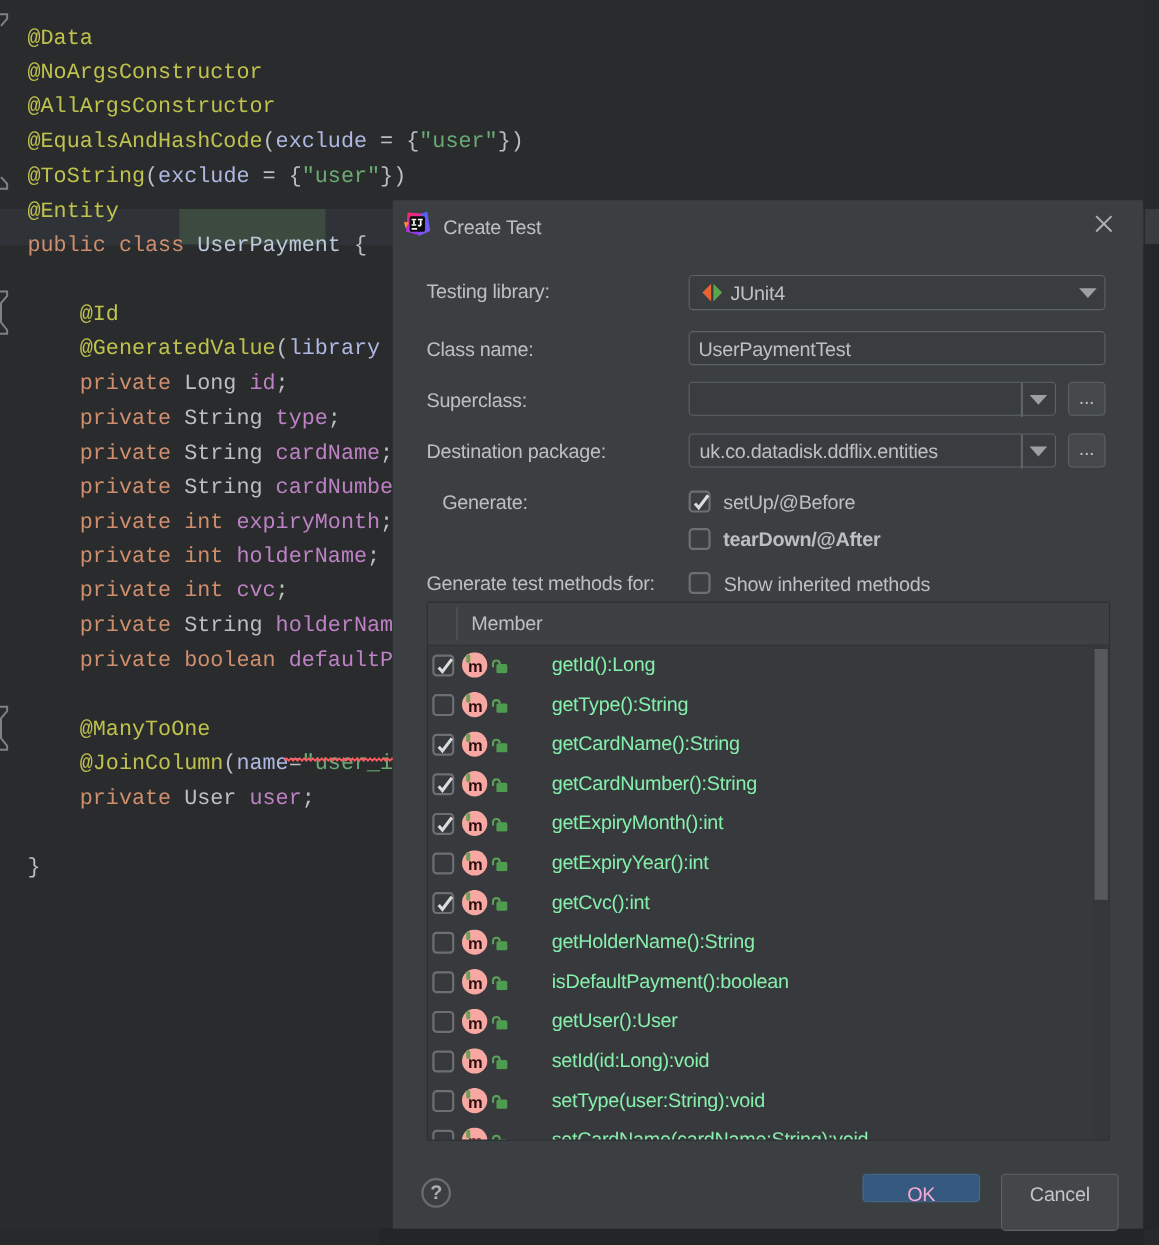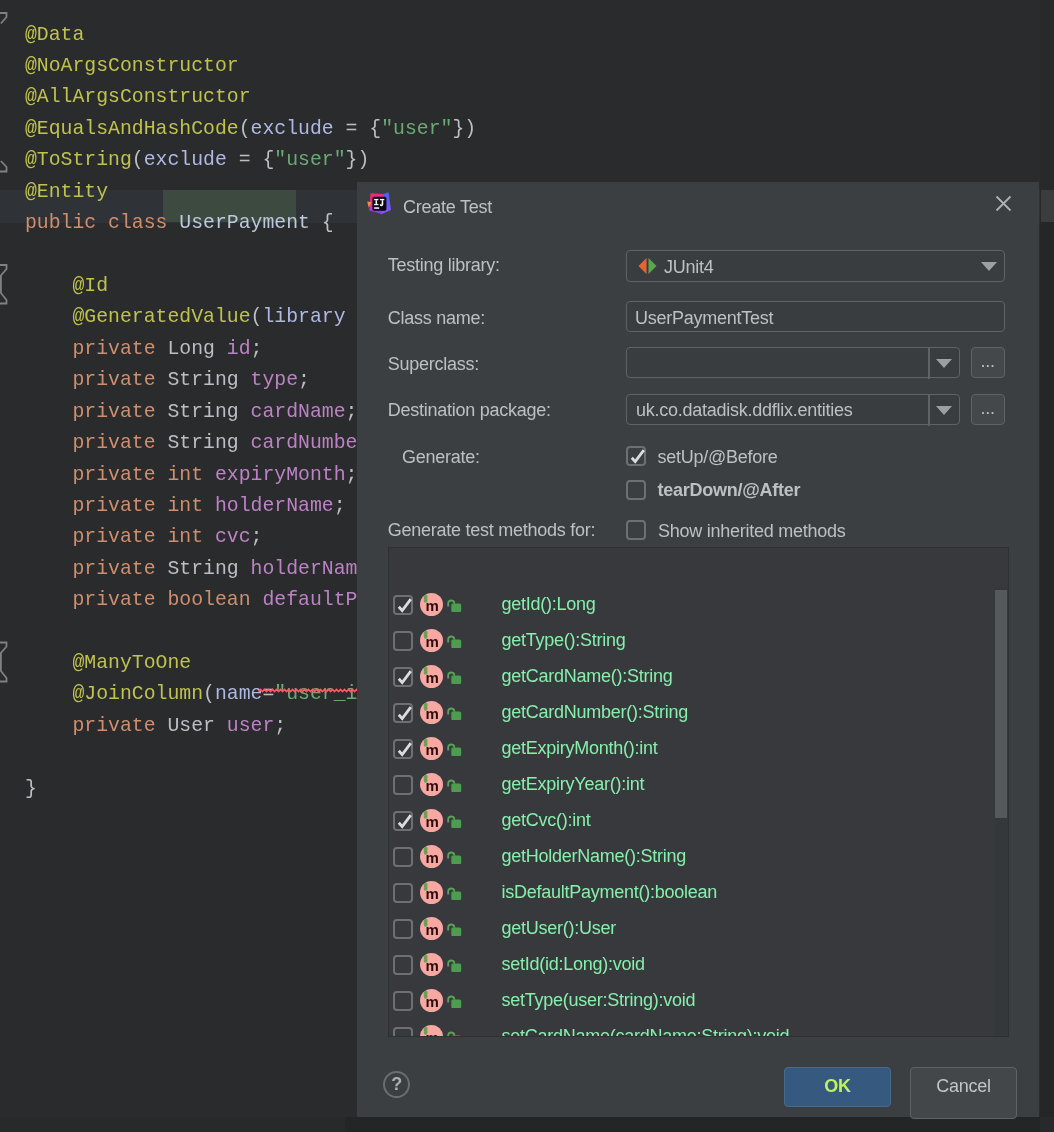--- a/index.html
+++ b/index.html
@@ -147,20 +147,24 @@
   <div class="cb" style="left:269px;top:297.5px;"></div>
   <div class="uitxt abs" style="left:300.5px;top:298px;font-weight:bold;">tearDown/@After</div>
 
   <div class="lbl" style="left:30.7px;top:338px;">Generate test methods for:</div>
   <div class="cb" style="left:269px;top:338px;"></div>
   <div class="uitxt abs" style="left:301px;top:338.5px;">Show inherited methods</div>
 
   <div class="abs" style="left:30.5px;top:365px;width:621.5px;height:489.5px;background:#37393c;
        border:1px solid #2e3133;box-sizing:border-box;overflow:hidden;">
 
+    <div class="abs" style="left:0;top:0;width:620px;height:38px;background:#3d4144;border-bottom:1px solid #2f3234;">
+      <div class="abs" style="left:26px;top:4px;width:1px;height:30px;background:#595d60;"></div>
+      <div class="uitxt abs" style="left:40px;top:9px;">Member</div>
+    </div>
 
     <div id="rows" class="abs" style="left:0;top:39px;width:620px;">
       <div class="row" style="top:0px">
           <div class="cb" style="left:4.5px;top:8px;">
             <svg width="20" height="20" style="position:absolute;left:0;top:-2px;overflow:visible">
               <polyline points="3.8,11.8 7.2,15.6 15.8,4.2" stroke="#dadcdd" stroke-width="2.8" fill="none"></polyline>
             </svg>
           </div>
           <svg style="position:absolute;left:31px;top:6px" width="40" height="24">
             <circle cx="11.5" cy="11.5" r="11.5" fill="#f7a8a2"></circle>
@@ -348,19 +352,19 @@
     </div>
 
     <div class="abs" style="left:605px;top:39px;width:15px;height:449px;background:#35383b;"></div>
     <div class="abs" style="left:606px;top:42px;width:12px;height:228px;background:#55595c;"></div>
   </div>
 
   <div class="abs" style="left:26px;top:889px;width:27px;height:27px;border:2px solid #6a6e71;
        border-radius:50%;box-sizing:border-box;text-align:center;">
     <span class="uitxt" style="font-weight:bold;line-height:23px;color:#acaeb0;">?</span>
   </div>
-  <div class="abs uitxt" style="left:427px;top:885px;width:107px;height:40px;background:#36597f;
+  <div class="abs uitxt" style="left:427px;top:885px;width:107px;height:26px;background:#36597f;
        border:1.5px solid #486a8d;border-radius:4px;box-sizing:border-box;text-align:center;
-       font-weight:bold;color:#bef264;line-height:36px;">OK</div>
+       font-weight:normal;color:#f9a8d4;line-height:36px;">OK</div>
   <div class="abs uitxt" style="left:553px;top:885px;width:107px;height:52px;background:#43474a;
        border:1.5px solid #5e6265;border-radius:4px;box-sizing:border-box;text-align:center;
        color:#c2c4c7;line-height:36px;">Cancel</div>
 </div>
 
 </body></html>

